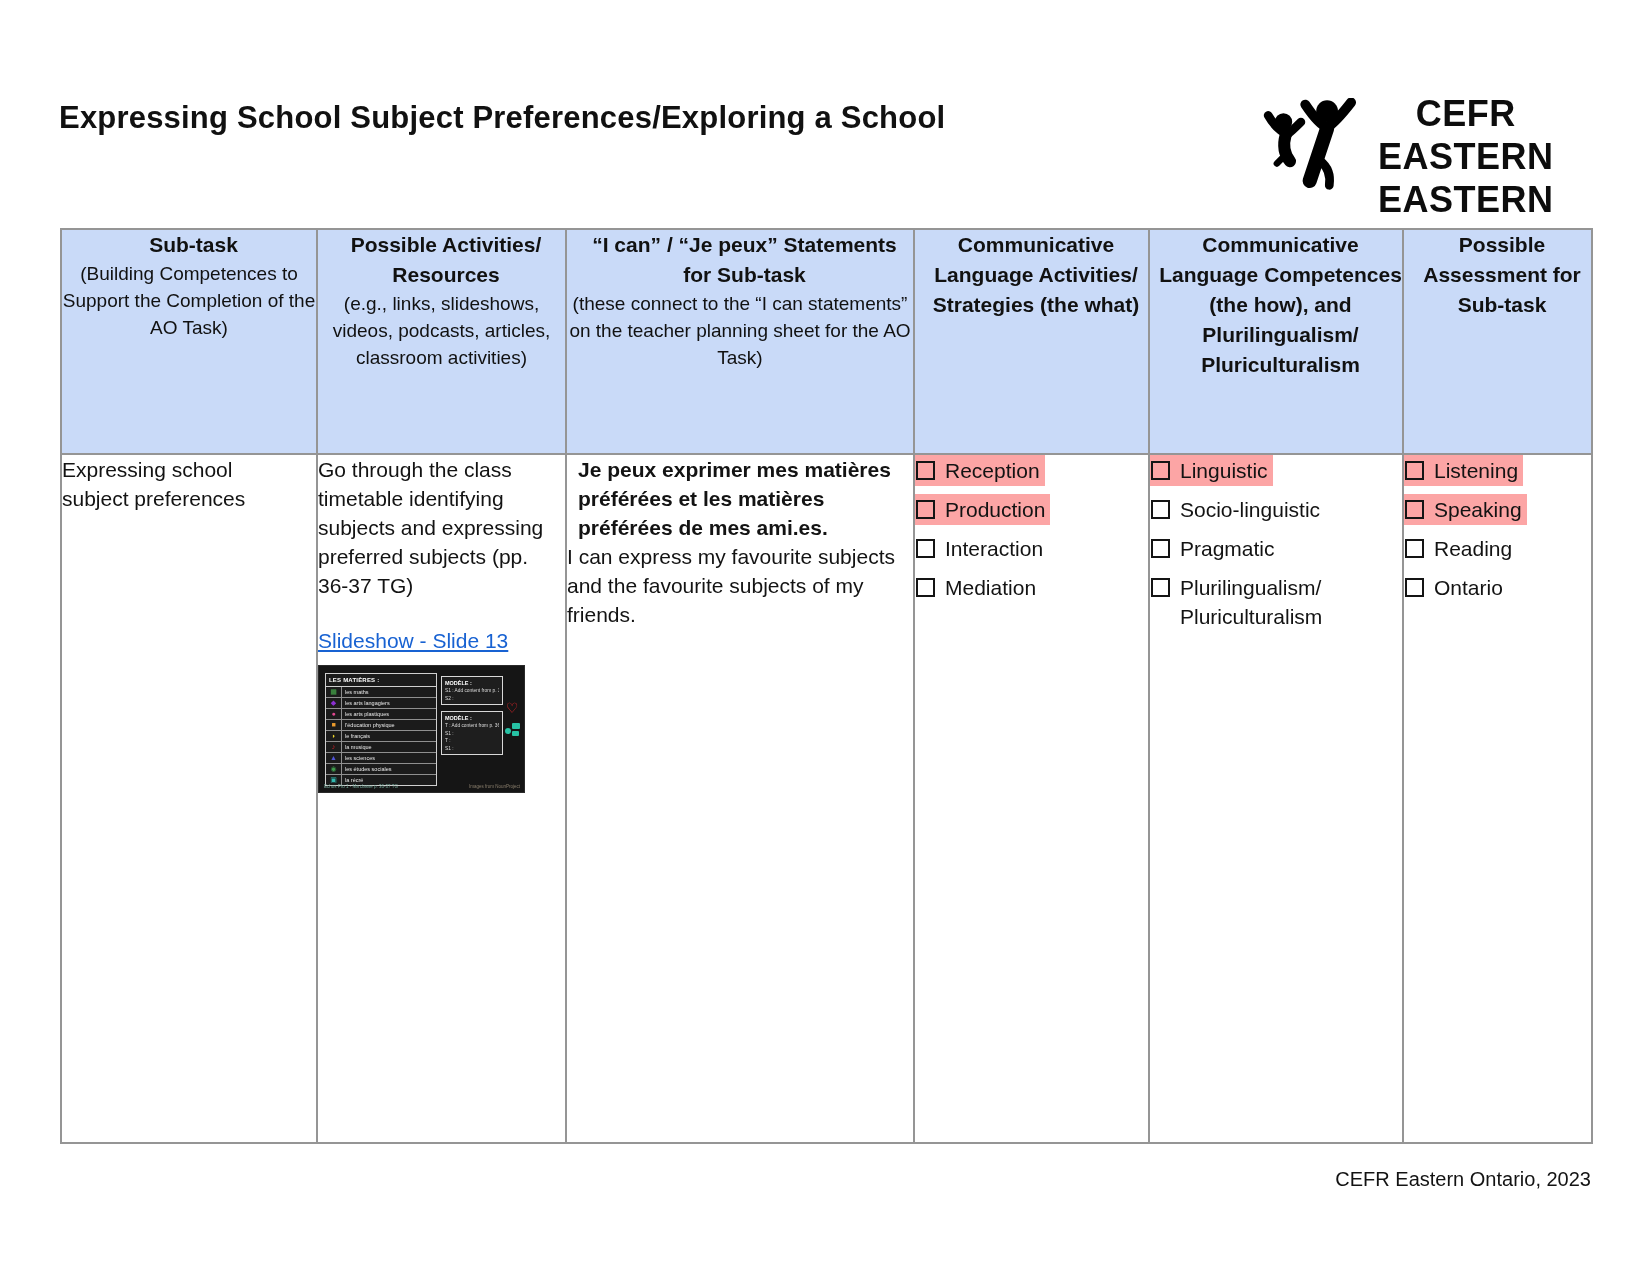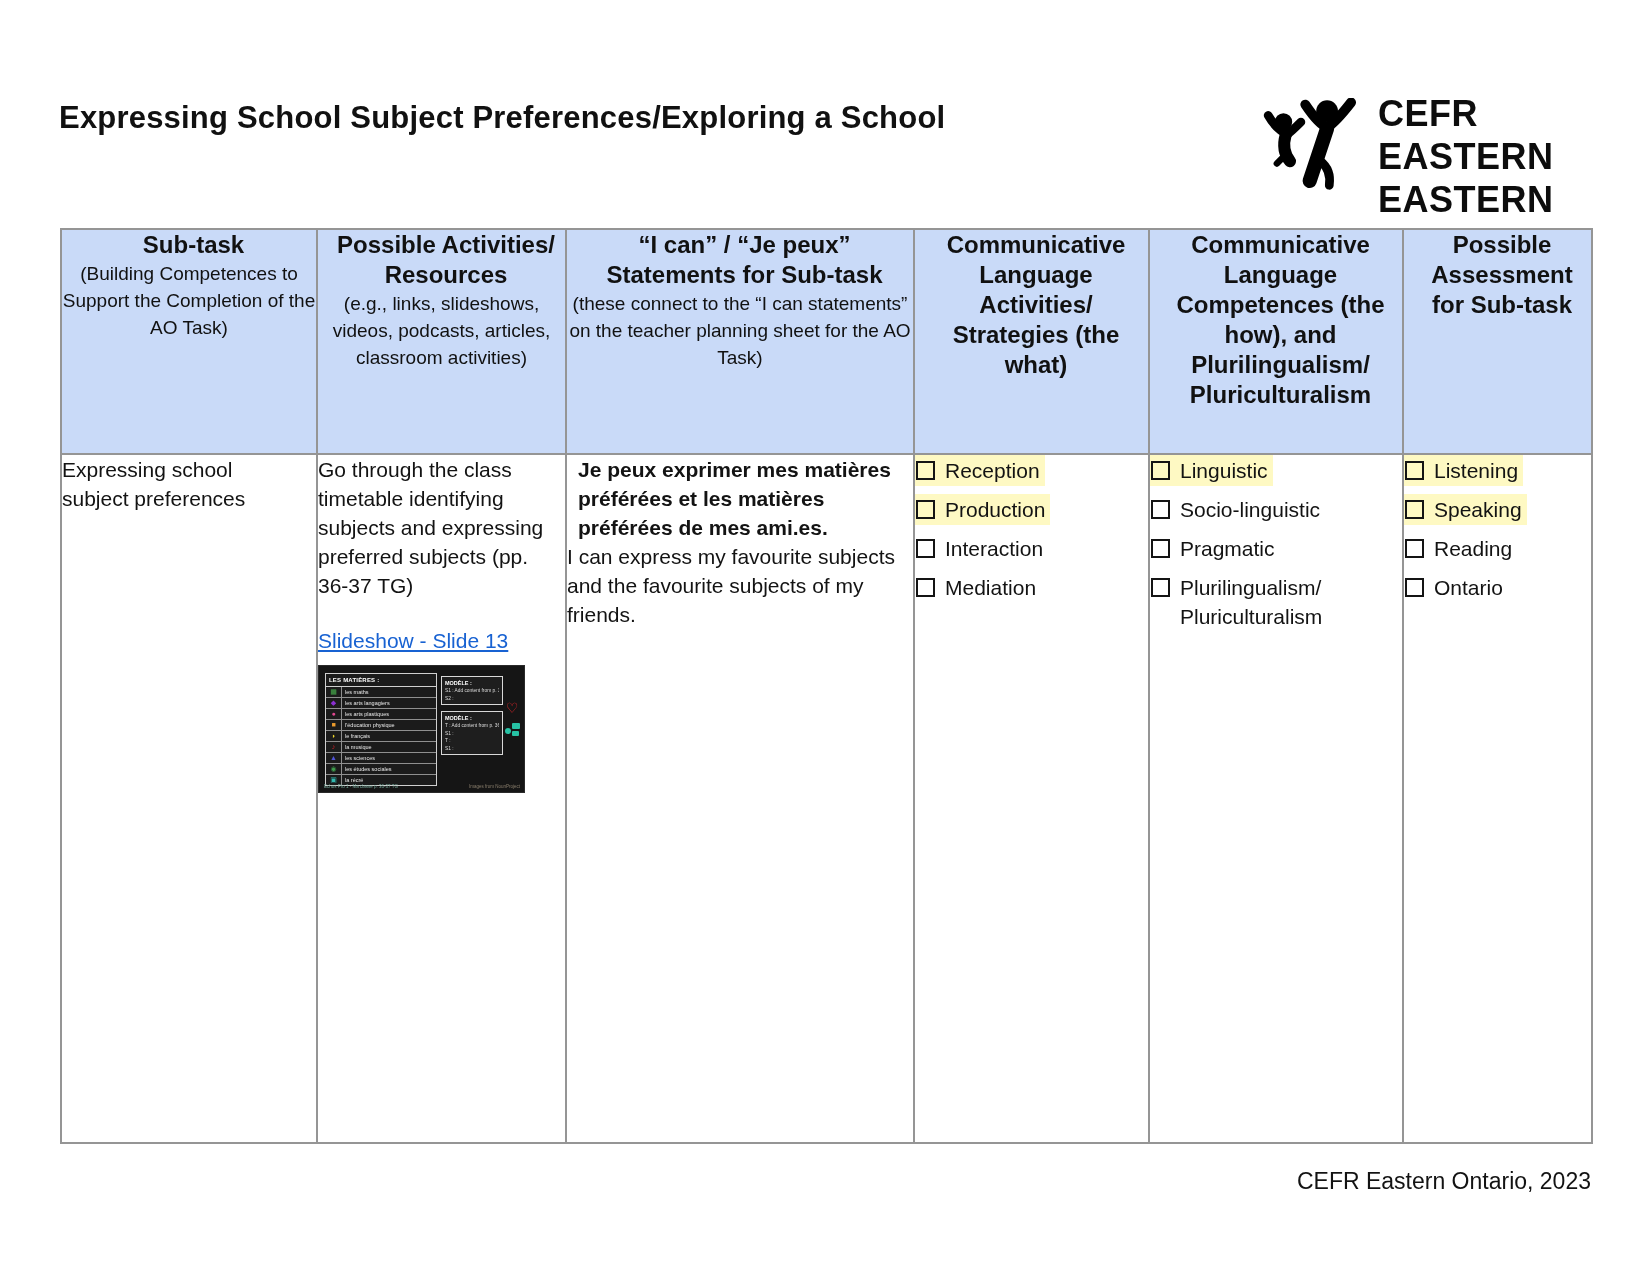--- a/index.html
+++ b/index.html
@@ -5,42 +5,42 @@
   html,body{margin:0;padding:0;}
   body{
     width:1651px;height:1275px;position:relative;background:#ffffff;
     font-family:"Liberation Sans","DejaVu Sans",sans-serif;color:#131313;
     overflow:hidden;
   }
   
   .title-block{position:absolute;left:59px;top:96px;font-weight:bold;
     font-size:31px;line-height:44px;letter-spacing:.2px;color:#111;}
   
-  .logo{position:absolute;left:1258px;top:92px;z-index:5;display:flex;align-items:flex-start;}
+  .logo{position:absolute;left:1258px;top:92px;z-index:5;display:flex;align-items:flex-start;text-align:center;}
   .logo svg{width:112px;height:96px;display:block;margin-top:6px;}
   .logo-text{font-weight:bold;font-size:36px;line-height:43px;color:#0d0d0d;
     margin-left:8px;letter-spacing:.5px;}
   
   table.main{position:absolute;left:60px;top:228px;border-collapse:collapse;
     table-layout:fixed;width:1531px;z-index:1;}
   table.main td,table.main th{border:2px solid #959595;vertical-align:top;
     padding:0;overflow:hidden;}
   th.hd{background:#c9daf8;height:223px;text-align:center;vertical-align:top;
     padding:14px 8px 8px;font-weight:normal;}
-  .hd-title{font-weight:bold;font-size:24px;line-height:30px;color:#111;padding-left:9px;}
+  .hd-title{font-weight:bold;font-size:21px;line-height:30px;color:#111;padding-left:9px;}
   .hd-note{font-size:19px;line-height:27px;color:#111;margin-top:0;}
   td.bd{height:687px;padding:16px 14px 12px 14px;font-size:21px;line-height:29px;}
   .para{margin:0 14px 0 0;}
   .link{color:#1862d2;text-decoration:underline;font-size:21px;line-height:29px;
     display:inline-block;margin-top:26px;cursor:pointer;}
   .fr-bold{font-weight:bold;padding-left:11px;}
   
   .chk-item{display:flex;align-items:flex-start;margin:0 0 8px 0;
     width:max-content;max-width:100%;padding:1px 5px 1px 1px;}
-  .chk-item.hl{background:#fef9c3;}
+  .chk-item.hl{background:#fca5a5;}
   .cbx{width:15px;height:15px;border:2px solid #141414;flex:none;
     margin:5px 10px 0 0;background:transparent;}
   .chk-label{font-size:21px;line-height:29px;}
   
   .thumb{width:207px;height:128px;background:#151515;position:relative;
     margin-top:10px;border:1px solid #2a2a2a;box-sizing:border-box;cursor:pointer;}
   .thumb-left{position:absolute;left:6px;top:7px;width:110px;
     border:1px solid #cfcfcf;background:#1b1b1b;}
   .tl-head{color:#fff;font-weight:bold;font-size:6px;line-height:10px;
     padding:1px 3px;border-bottom:1px solid #cfcfcf;letter-spacing:.2px;}
@@ -55,21 +55,21 @@
   .tm-line{color:#dcdcdc;font-size:4.8px;line-height:7.5px;white-space:nowrap;overflow:hidden;}
   .thumb-right{position:absolute;right:3px;top:34px;width:18px;text-align:center;}
   .heart-ic{color:#e8272c;font-size:14px;line-height:16px;font-weight:bold;}
   .group-ic{margin-top:6px;height:16px;position:relative;}
   .group-ic .g1{position:absolute;left:2px;top:6px;width:6px;height:6px;border-radius:50%;background:#27c2a4;}
   .group-ic .g2{position:absolute;left:9px;top:1px;width:8px;height:6px;border-radius:1px;background:#27c2a4;}
   .group-ic .g3{position:absolute;left:9px;top:9px;width:7px;height:5px;border-radius:1px;background:#27c2a4;}
   .thumb-cap-l{position:absolute;left:5px;bottom:2px;color:#77a89a;font-size:4.5px;line-height:6px;}
   .thumb-cap-r{position:absolute;right:4px;bottom:2px;color:#8a7f6d;font-size:4.5px;line-height:6px;}
   
-  .footer{position:absolute;right:60px;top:1168px;font-size:23px;color:#131313;}
+  .footer{position:absolute;right:60px;top:1168px;font-size:20px;color:#131313;}
 </style>
 </head>
 <body>
 
 <div class="title-block">
   <div>Expressing School Subject Preferences/Exploring a School</div>
 </div>
 
 <div class="logo">
   <svg viewBox="0 0 100 88" aria-hidden="true">

